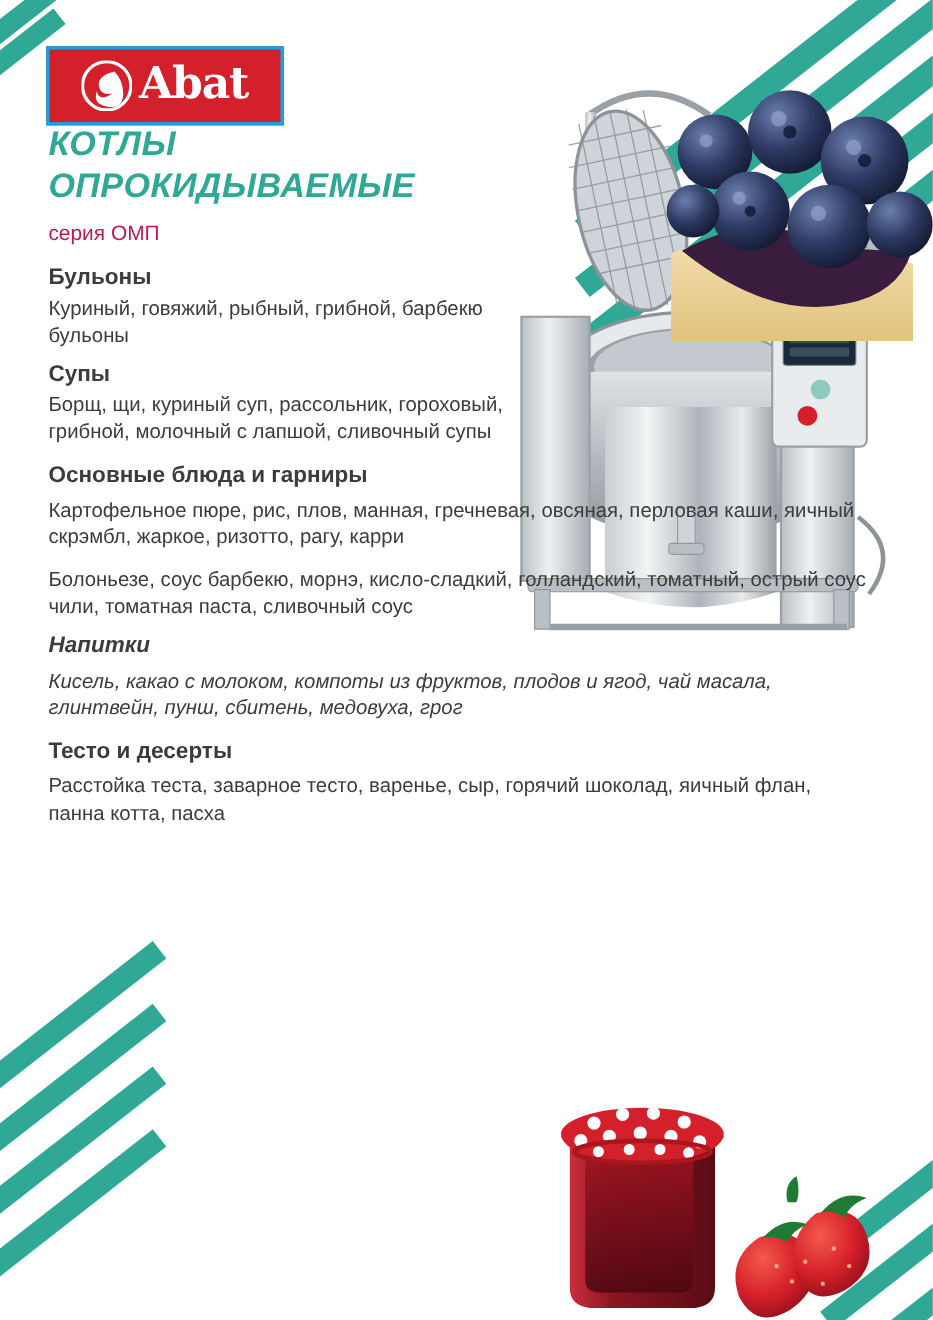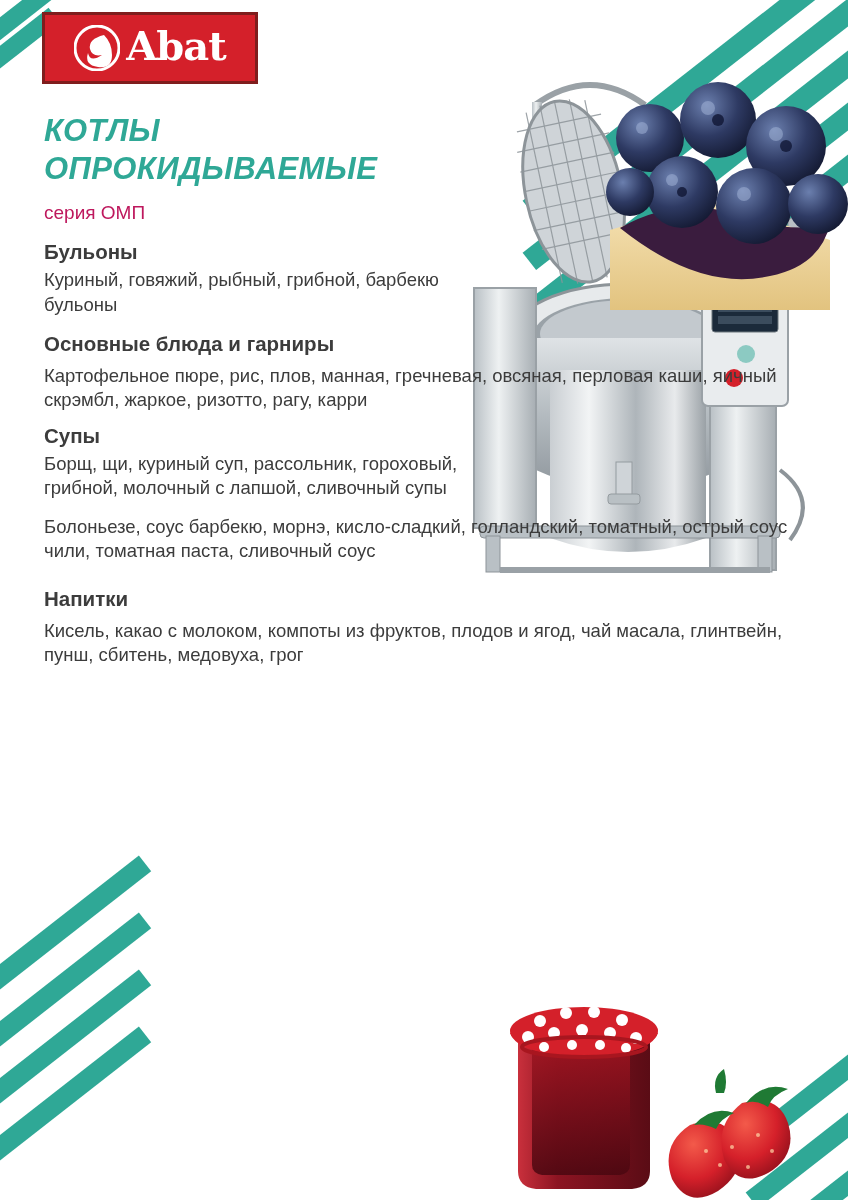--- a/index.html
+++ b/index.html
@@ -44,26 +44,26 @@
   .bl3 { width: 330px; height: 20px; top: 1069px; left: -150px; }
   .bl4 { width: 330px; height: 20px; top: 1126px; left: -150px; }
   
   .br1 { width: 300px; height: 20px; top: 1040px; left: 720px; }
   .br2 { width: 300px; height: 20px; top: 1098px; left: 720px; }
   .br3 { width: 300px; height: 20px; top: 1156px; left: 720px; }
 
   
   .logo {
     position: absolute;
-    top: 12px;
+    top: 42px;
     left: 42px;
     width: 216px;
     height: 72px;
     background: #d4202a;
-    border: 3px solid #7f1d1d;
+    border: 3px solid #0ea5e9;
     box-sizing: border-box;
     display: flex;
     align-items: center;
     justify-content: center;
     gap: 6px;
   }
   .logo-mark { width: 46px; height: 46px; display: block; }
   .logo-text {
     color: #ffffff;
     font-size: 40px;
@@ -117,21 +117,21 @@
   .narrow { max-width: 420px; }
   .wide   { max-width: 780px; }
 
   
   .s-bulony  { margin-top: 4px; }
   .s-supy    { margin-top: 10px; }
   .s-main    { margin-top: 14px; }
   .s-main .sec-body { margin-top: 6px; }
   .s-sauce   { margin-top: 14px; }
   .s-sauce .sec-body { margin-top: 6px; }
-  .s-drinks  { margin-top: 22px; }
+  .s-drinks  { margin-top: 10px; font-style: italic; }
   .s-drinks .sec-body { margin-top: 6px; }
   .s-dough   { margin-top: 14px; }
   .s-dough .sec-body { margin-top: 6px; }
 
   
   .photo { position: absolute; }
   #kettle-photo { top: 70px; left: 440px; width: 400px; height: 510px; }
   #berries-photo { top: 80px; left: 590px; width: 260px; height: 230px; }
   #jam-photo { top: 975px; left: 480px; width: 330px; height: 225px; }
 </style>
@@ -344,33 +344,37 @@
 
   <div class="subtitle">
     <div>серия ОМП</div>
   </div>
 
   <div class="section s-bulony">
     <h2 class="sec-head">Бульоны</h2>
     <p class="sec-body narrow">Куриный, говяжий, рыбный, грибной, барбекю бульоны</p>
   </div>
 
+  <div class="section s-supy">
+    <h2 class="sec-head">Супы</h2>
+    <p class="sec-body narrow">Борщ, щи, куриный суп, рассольник, гороховый, грибной, молочный с лапшой, сливочный супы</p>
+  </div>
+
   <div class="section s-main">
     <h2 class="sec-head">Основные блюда и гарниры</h2>
     <p class="sec-body wide">Картофельное пюре, рис, плов, манная, гречневая, овсяная, перловая каши, яичный скрэмбл, жаркое, ризотто, рагу, карри</p>
   </div>
 
-  <div class="section s-supy">
-    <h2 class="sec-head">Супы</h2>
-    <p class="sec-body narrow">Борщ, щи, куриный суп, рассольник, гороховый, грибной, молочный с лапшой, сливочный супы</p>
-  </div>
-
   <div class="section s-sauce">
     <p class="sec-body wide">Болоньезе, соус барбекю, морнэ, кисло-сладкий, голландский, томатный, острый соус чили, томатная паста, сливочный соус</p>
   </div>
 
   <div class="section s-drinks">
     <h2 class="sec-head">Напитки</h2>
     <p class="sec-body wide">Кисель, какао с молоком, компоты из фруктов, плодов и ягод, чай масала, глинтвейн, пунш, сбитень, медовуха, грог</p>
   </div>
 
+  <div class="section s-dough">
+    <h2 class="sec-head">Тесто и десерты</h2>
+    <p class="sec-body" style="max-width:700px">Расстойка теста, заварное тесто, варенье, сыр, горячий шоколад, яичный флан, панна котта, пасха</p>
+  </div>
 
 </div>
 
 </body></html>

